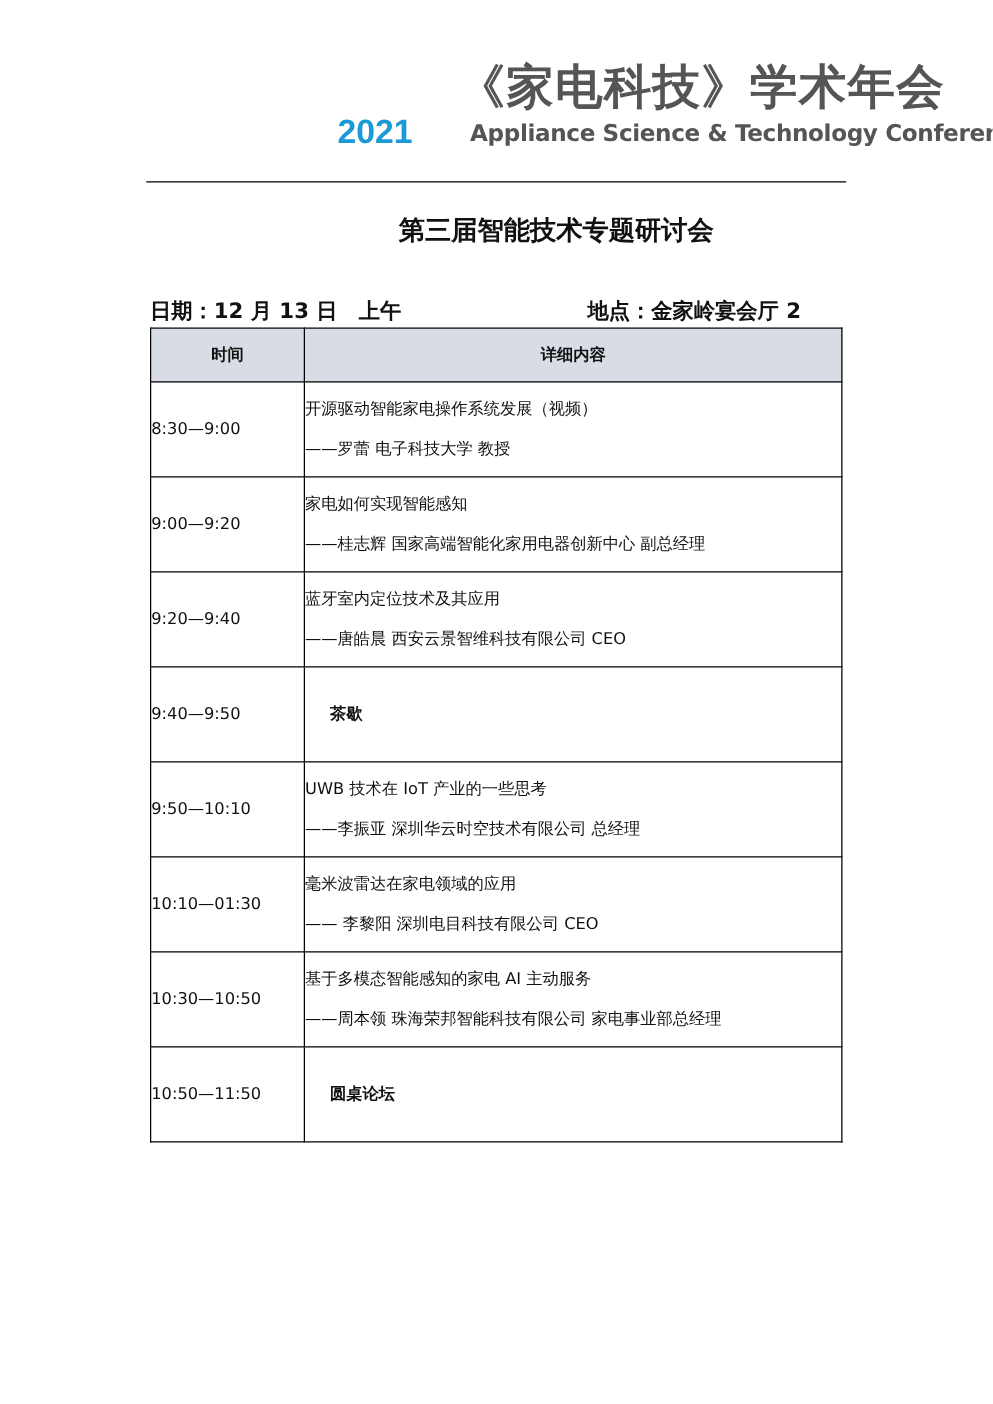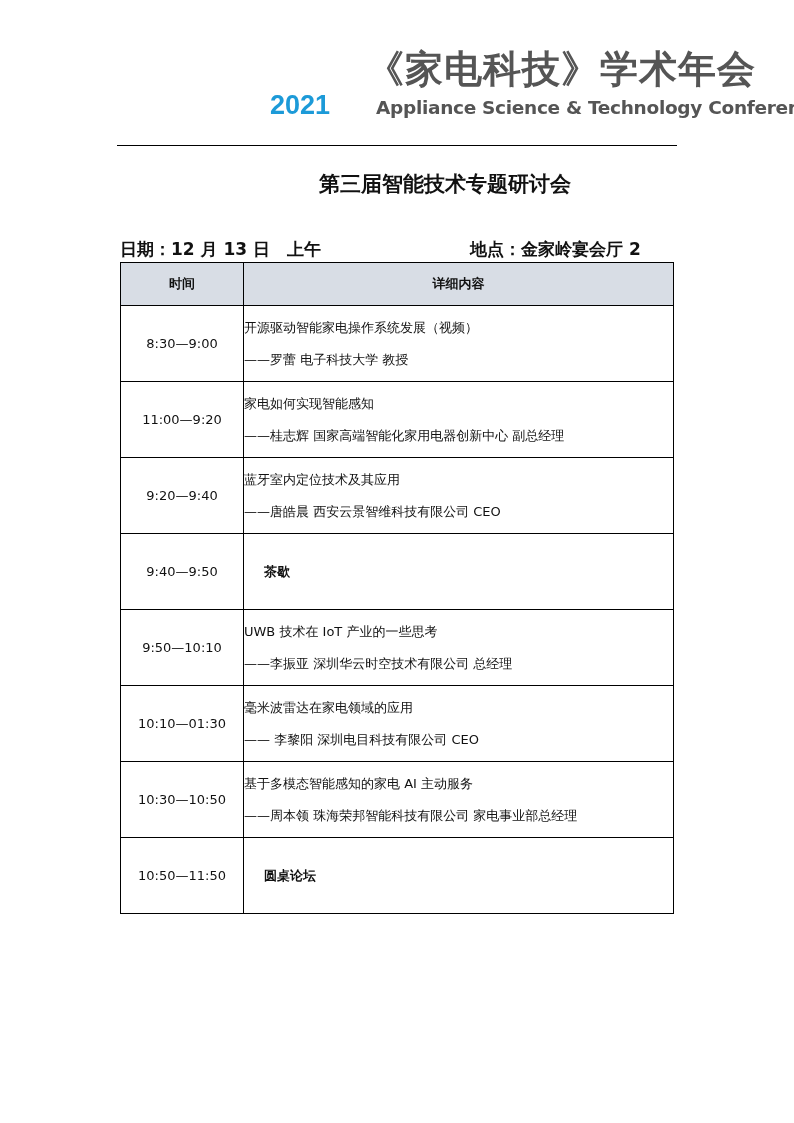--- a/index.html
+++ b/index.html
@@ -23,21 +23,21 @@
            font-size: 21px; font-weight: bold; line-height: 32px; padding-left: 48px; }
   .meta { position: absolute; top: 236px; font-size: 17px; font-weight: bold; line-height: 26px; white-space: nowrap; }
   .meta-date { left: 120px; }
   .meta-venue { left: 470px; }
   table.schedule { position: absolute; left: 120px; top: 262px; width: 554px;
                    border-collapse: collapse; table-layout: fixed; }
   table.schedule th, table.schedule td { border: 1px solid #000; padding: 0; }
   table.schedule th { background: #d8dde5; height: 42px; font-size: 13px; font-weight: bold; }
   table.schedule td { height: 75px; font-size: 13px; }
   col.c-time { width: 123px; }
-  td.time { text-align: center; vertical-align: middle; }
+  td.time { vertical-align: middle; }
   td.detail { vertical-align: middle; padding-left: 8px; }
   .topic { display: block; line-height: 20px; margin-bottom: 12px; }
   .speaker { display: block; line-height: 20px; }
   .break-label { font-weight: bold; line-height: 20px; margin-left: 20px; }
 </style>
 </head>
 <body>
 
 <div class="logo">
   <span class="logo-year">2021</span>
@@ -63,21 +63,21 @@
   </thead>
   <tbody>
     <tr>
       <td class="time">8:30—9:00</td>
       <td class="detail">
         <span class="topic">开源驱动智能家电操作系统发展（视频）</span>
         <span class="speaker">——罗蕾  电子科技大学  教授</span>
       </td>
     </tr>
     <tr>
-      <td class="time">11:00—9:20</td>
+      <td class="time">9:00—9:20</td>
       <td class="detail">
         <span class="topic">家电如何实现智能感知</span>
         <span class="speaker">——桂志辉  国家高端智能化家用电器创新中心  副总经理</span>
       </td>
     </tr>
     <tr>
       <td class="time">9:20—9:40</td>
       <td class="detail">
         <span class="topic">蓝牙室内定位技术及其应用</span>
         <span class="speaker">——唐皓晨  西安云景智维科技有限公司  CEO</span>

